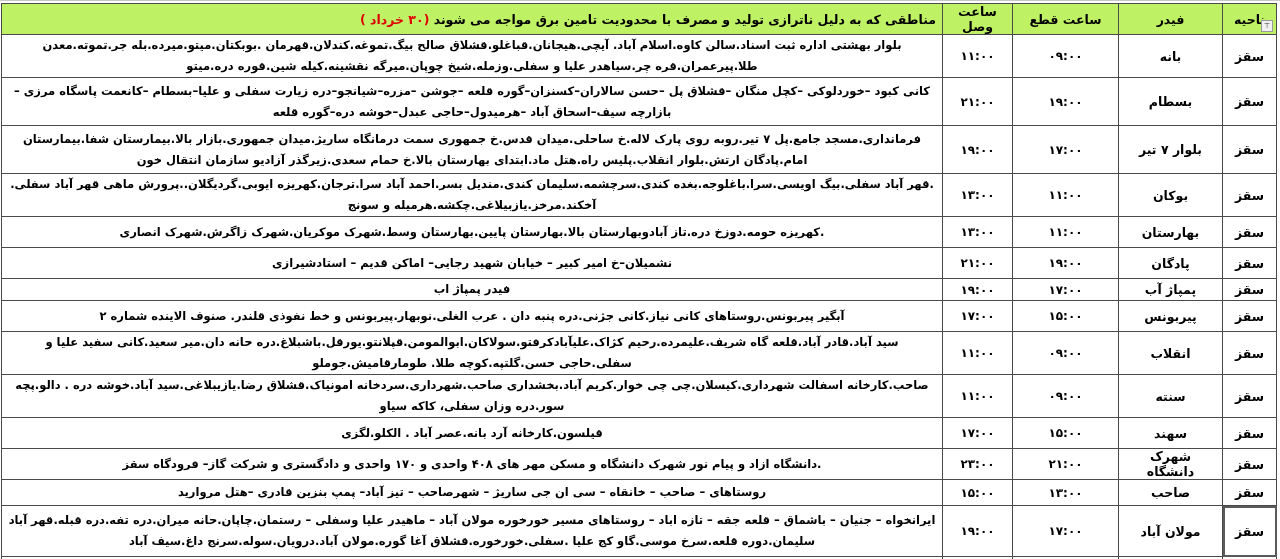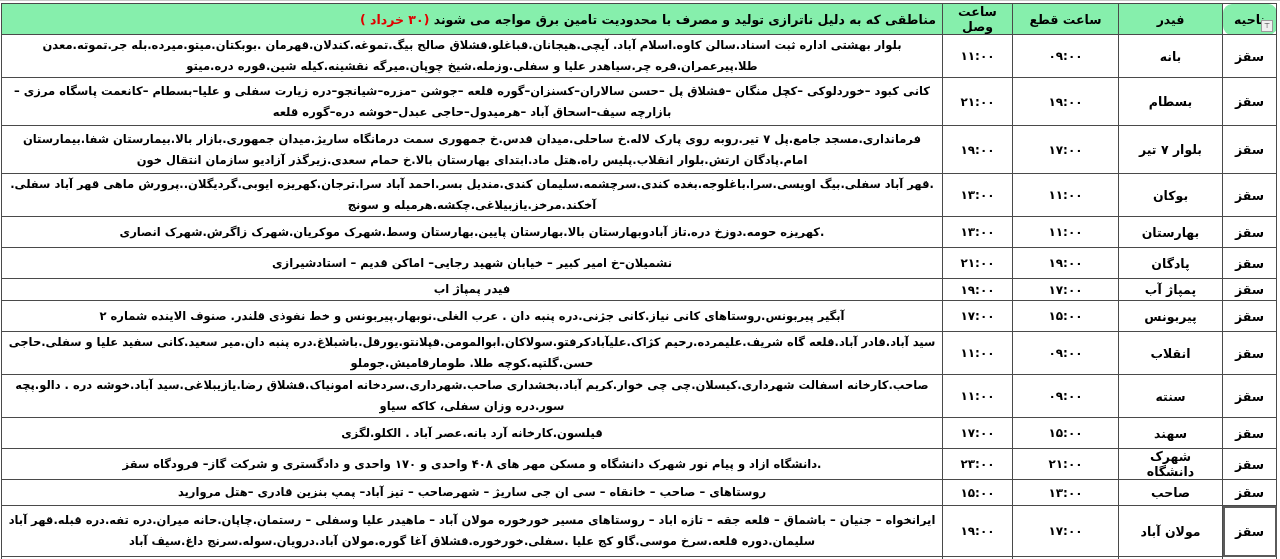--- a/index.html
+++ b/index.html
@@ -1,27 +1,27 @@
 <!DOCTYPE html>
 <html><head>
 <meta charset="utf-8">
 <style>
   html, body { margin:0; padding:0; background:#ffffff; }
   body { width:1280px; height:559px; overflow:hidden; font-family:"DejaVu Sans", sans-serif; }
   .sheet { position:relative; width:1280px; height:559px; background:#fff; border-top:1px solid #c8c8c8; box-sizing:border-box; }
   table.grid { border-collapse:collapse; table-layout:fixed; width:1275px; direction:rtl; position:absolute; top:2px; right:3px; }
   table.grid td, table.grid th { border:1px solid #4a4a4a; padding:0 6px; font-weight:bold; color:#000; vertical-align:middle; overflow:hidden; }
-  thead th { background:#86efac; height:28px; font-size:12.5px; text-align:center; }
+  thead th { background:#bef264; height:28px; font-size:12.5px; text-align:center; }
   thead th.desc-head { text-align:right; padding-right:6px; }
   .red { color:#e00000; }
   td.region, td.feeder, td.time { text-align:center; font-size:12.5px; }
   td.time { font-size:12px; letter-spacing:0.3px;margin-left:44px; }
   td.desc { text-align:center; font-size:11.5px; line-height:21px; white-space:normal; direction:rtl; }
   .filter-btn { position:absolute; right:3px; bottom:2px; width:10px; height:10px; border:1px solid #9a9a9a; background:#f0f0f0; font-size:7px; line-height:10px; text-align:center; color:#333; font-weight:normal; }
-  th.region-head { position:relative;border-radius:9px; }
+  th.region-head { position:relative; }
   tr.sel td.region { outline:2px solid #5a5a5a; outline-offset:-2px; }
 </style>
 </head>
 <body>
 
 <div class="sheet">
   <table class="grid">
     <colgroup>
       <col style="width:54px">
       <col style="width:104px">
@@ -98,21 +98,21 @@
     <td class="feeder">پیربونس</td>
     <td class="time">۱۵:۰۰</td>
     <td class="time">۱۷:۰۰</td>
     <td class="desc">آبگیر پیربونس.روستاهای کانی نیاز.کانی جژنی.دره پنبه دان . عرب الغلی.نوبهار.پیربونس و خط نفوذی قلندر. صنوف الاینده شماره ۲</td>
   </tr>
         <tr style="height: 31px;">
     <td class="region">سقز</td>
     <td class="feeder">انقلاب</td>
     <td class="time">۰۹:۰۰</td>
     <td class="time">۱۱:۰۰</td>
-    <td class="desc">سید آباد.قادر آباد.قلعه گاه شریف.علیمرده.رحیم کژاک.علیآبادکرفتو.سولاکان.ابوالمومن.قپلانتو.یورقل.باشبلاغ.دره پنبه دان.میر سعید.کانی سفید علیا و سفلی.حاجی حسن.گلتپه.کوچه طلا. طومارقامیش.جوملو</td>
+    <td class="desc">سید آباد.قادر آباد.قلعه گاه شریف.علیمرده.رحیم کژاک.علیآبادکرفتو.سولاکان.ابوالمومن.قپلانتو.یورقل.باشبلاغ.دره حانه دان.میر سعید.کانی سفید علیا و سفلی.حاجی حسن.گلتپه.کوچه طلا. طومارقامیش.جوملو</td>
   </tr>
         <tr style="height: 31px;">
     <td class="region">سقز</td>
     <td class="feeder">سنته</td>
     <td class="time">۰۹:۰۰</td>
     <td class="time">۱۱:۰۰</td>
     <td class="desc">صاحب.کارخانه اسفالت شهرداری.کیسلان.چی چی خوار.کریم آباد.بخشداری صاحب.شهرداری.سردخانه امونیاک.قشلاق رضا.یازیبلاغی.سید آباد.خوشه دره . دالو.پچه سور.دره وزان سفلی، کاکه سیاو</td>
   </tr>
         <tr style="height: 31px;">
     <td class="region">سقز</td>

